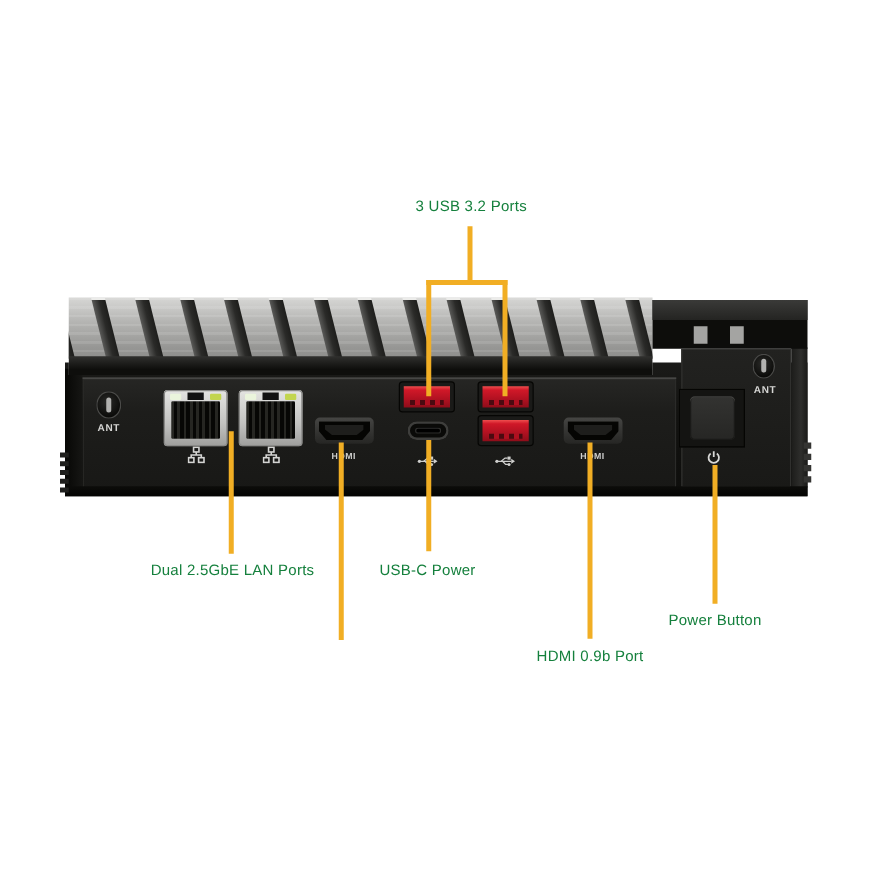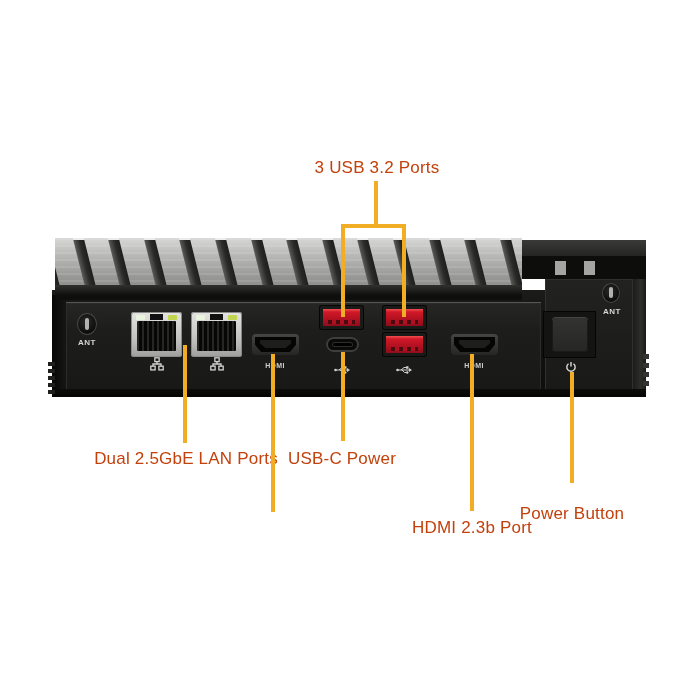--- a/index.html
+++ b/index.html
@@ -3,21 +3,21 @@
 <meta charset="utf-8">
 <style>
   html,body{margin:0;padding:0;background:#fff;}
   .figure{
     position:relative; width:700px; height:700px; background:#ffffff;
     font-family:"Liberation Sans", sans-serif; overflow:hidden;
   }
   
   .lbl{
     position:absolute; transform:translateX(-50%);
-    font-size:17px; color:#c2410c; white-space:nowrap; letter-spacing:.2px;
+    font-size:12px; color:#15803d; white-space:nowrap; letter-spacing:.2px;
   }
   
   .cl{ position:absolute; background:#F1AE24; z-index:6; }
 
   
   .device{ position:absolute; inset:0; z-index:1; }
   .chassis-body{ position:absolute; left:52px; top:290px; width:594px; height:107px;
     background:linear-gradient(180deg,#1b1b19 0%,#121210 40%,#0e0e0c 100%); }
   .bottom-lip{ position:absolute; left:52px; top:389px; width:594px; height:8px;
     background:linear-gradient(180deg,#0c0c0a,#040402); }
@@ -270,15 +270,15 @@
   <div class="cl" style="left:402px;top:224px;width:4px;height:93px;"></div>
   <div class="cl" style="left:183px;top:345px;width:4px;height:98px;"></div>
   <div class="cl" style="left:271px;top:354px;width:4px;height:158px;"></div>
   <div class="cl" style="left:341px;top:352px;width:4px;height:89px;"></div>
   <div class="cl" style="left:470px;top:354px;width:4px;height:157px;"></div>
   <div class="cl" style="left:570px;top:372px;width:4px;height:111px;"></div>
 
   <div class="lbl" style="left:377px;top:158px;">3 USB 3.2 Ports</div>
   <div class="lbl" style="left:186px;top:449px;">Dual 2.5GbE LAN Ports</div>
   <div class="lbl" style="left:342px;top:449px;">USB-C Power</div>
-  <div class="lbl" style="left:472px;top:518px;">HDMI 2.3b Port</div>
-  <div class="lbl" style="left:572px;top:504px;">Power Button</div>
+  <div class="lbl" style="left:472px;top:518px;">HDMI 0.9b Port</div>
+  <div class="lbl" style="left:572px;top:489px;">Power Button</div>
 </div>
 
 </body></html>

